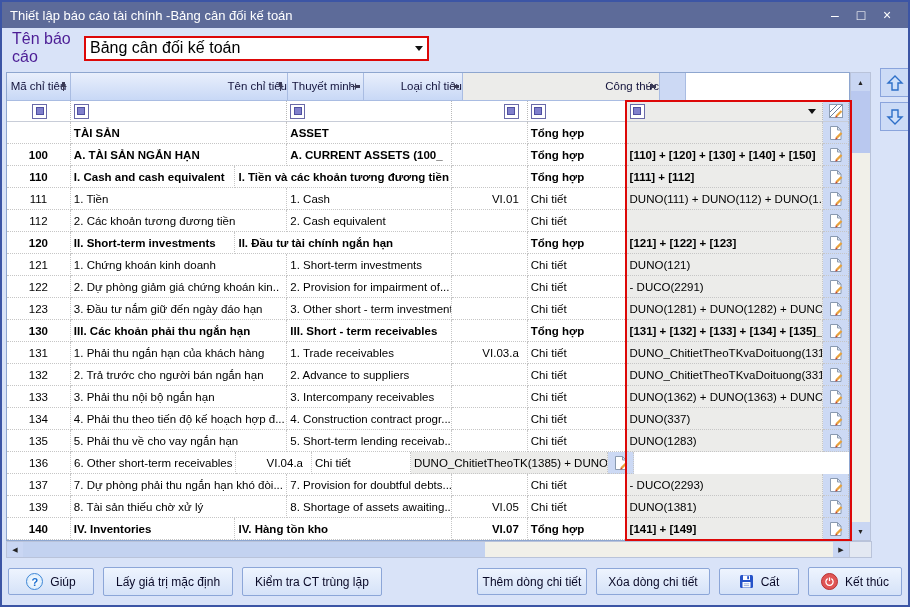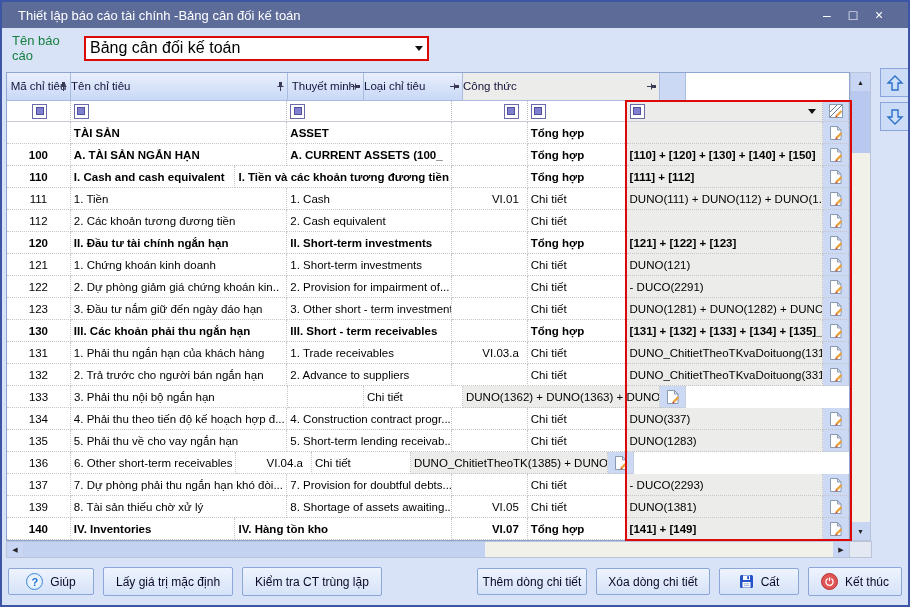--- a/index.html
+++ b/index.html
@@ -1,31 +1,31 @@
 <!DOCTYPE html>
 <html><head>
 <meta charset="utf-8">
 <style>
   html,body{margin:0;padding:0;background:#9aa7c0;font-family:"Liberation Sans","DejaVu Sans",sans-serif;}
   #window{position:relative;width:910px;height:607px;box-sizing:border-box;border:2px solid #3c55a5;background:#d9e3f8;overflow:hidden;}
   
-  #titlebar{height:26px;background:#5d6b99;display:flex;align-items:center;color:#fff;font-size:13px;padding:0 16px;}
+  #titlebar{height:26px;background:#5d6b99;display:flex;align-items:center;color:#fff;font-size:13px;padding:0 8px;}
   #titlebar .title{flex:1;white-space:nowrap;overflow:hidden;}
   .winctl{width:26px;text-align:center;font-size:14px;color:#fff;cursor:default;line-height:26px;}
   
   #toolbar{height:40px;display:flex;align-items:center;padding:0 10px;}
-  #toolbar label{font-size:13px;color:#15803d;width:72px;}
+  #toolbar label{font-size:16px;color:#4c1d95;width:72px;}
   #combo{width:333px;height:21px;background:#fff;border:2px solid #dd0808;display:flex;align-items:center;font-size:16px;padding:0 4px;box-sizing:content-box;}
   #combo .val{flex:1;white-space:nowrap;overflow:hidden;}
   .tri-down{width:0;height:0;border-left:4px solid transparent;border-right:4px solid transparent;border-top:5px solid #111;display:inline-block;}
   
   #tablewrap{position:absolute;left:4px;top:70px;width:866px;}
   #grid{width:844px;background:#fff;border:1px solid #8ea6cf;box-sizing:border-box;}
   .trow,#headrow,#filterrow{display:flex;}
-  .hcell{background:linear-gradient(#e9effc,#c8d8f6);border-right:1px solid #a9bce2;border-bottom:1px solid #a9bce2;color:#14143c;font-size:11.5px;display:flex;align-items:center;justify-content:flex-start;position:relative;height:28px;box-sizing:border-box;text-align:center;line-height:1.05;}
+  .hcell{background:linear-gradient(#e9effc,#c8d8f6);border-right:1px solid #a9bce2;border-bottom:1px solid #a9bce2;color:#14143c;font-size:11.5px;display:flex;align-items:center;justify-content:flex-end;position:relative;height:28px;box-sizing:border-box;text-align:center;line-height:1.05;}
   .pin{position:absolute;right:2px;top:8px;}
   .fcell{height:21px;border-right:1px dotted #b9b9b9;border-bottom:1px solid #c8cdd8;display:flex;align-items:center;padding-left:3px;box-sizing:border-box;background:#fff;}
   .tcell{height:22px;border-right:1px dotted #c6c6c6;border-bottom:1px dotted #c6c6c6;font-size:11.5px;color:#000;display:flex;align-items:center;white-space:nowrap;overflow:hidden;box-sizing:border-box;padding:0 3px;background:#fff;}
   .c-code{width:64px;justify-content:center;}
   .c-name{width:217px;}
   .c-en{width:165px;}
   .c-note{width:76px;justify-content:flex-end;padding-right:8px;}
   .c-type{width:99px;}
   .c-formula{width:197px;background:#ececea;}
   .c-edit{width:26px;background:#ccd9f4;justify-content:center;padding:0;}
@@ -255,22 +255,22 @@
   <svg width="16" height="16" viewBox="0 0 16 16">
     <path d="M2.5 1.5 h7 l3.5 3.5 v9.5 h-10.5 z" fill="#ffffff" stroke="#8a9ab0" stroke-width="1"></path>
     <path d="M9.5 1.5 v3.5 h3.5 z" fill="#dbe6f5" stroke="#8a9ab0" stroke-width="1"></path>
     <line x1="8.5" y1="13" x2="13.5" y2="8" stroke="#e8a33d" stroke-width="2.4"></line>
     <path d="M7.2 14.6 l0.7-2.3 1.7 1.7 z" fill="#c23b22"></path>
   </svg>
 </div>
           </div>
           <div class="trow rbold">
             <div class="tcell c-code">120</div>
+            <div class="tcell c-en">II. Short-term investments</div>
             <div class="tcell c-name">II. Đầu tư tài chính ngắn hạn</div>
-            <div class="tcell c-en">II. Short-term investments</div>
             <div class="tcell c-note"></div>
             <div class="tcell c-type">Tổng hợp</div>
             <div class="tcell c-formula">[121] + [122] + [123]</div>
             <div class="tcell c-edit">
   <svg width="16" height="16" viewBox="0 0 16 16">
     <path d="M2.5 1.5 h7 l3.5 3.5 v9.5 h-10.5 z" fill="#ffffff" stroke="#8a9ab0" stroke-width="1"></path>
     <path d="M9.5 1.5 v3.5 h3.5 z" fill="#dbe6f5" stroke="#8a9ab0" stroke-width="1"></path>
     <line x1="8.5" y1="13" x2="13.5" y2="8" stroke="#e8a33d" stroke-width="2.4"></line>
     <path d="M7.2 14.6 l0.7-2.3 1.7 1.7 z" fill="#c23b22"></path>
   </svg>
@@ -368,20 +368,21 @@
     <path d="M2.5 1.5 h7 l3.5 3.5 v9.5 h-10.5 z" fill="#ffffff" stroke="#8a9ab0" stroke-width="1"></path>
     <path d="M9.5 1.5 v3.5 h3.5 z" fill="#dbe6f5" stroke="#8a9ab0" stroke-width="1"></path>
     <line x1="8.5" y1="13" x2="13.5" y2="8" stroke="#e8a33d" stroke-width="2.4"></line>
     <path d="M7.2 14.6 l0.7-2.3 1.7 1.7 z" fill="#c23b22"></path>
   </svg>
 </div>
           </div>
           <div class="trow">
             <div class="tcell c-code">133</div>
             <div class="tcell c-name">3. Phải thu nội bộ ngắn hạn</div>
+            <div class="tcell c-en">3. Intercompany receivables</div>
             <div class="tcell c-note"></div>
             <div class="tcell c-type">Chi tiết</div>
             <div class="tcell c-formula">DUNO(1362) + DUNO(1363) + DUNO...</div>
             <div class="tcell c-edit">
   <svg width="16" height="16" viewBox="0 0 16 16">
     <path d="M2.5 1.5 h7 l3.5 3.5 v9.5 h-10.5 z" fill="#ffffff" stroke="#8a9ab0" stroke-width="1"></path>
     <path d="M9.5 1.5 v3.5 h3.5 z" fill="#dbe6f5" stroke="#8a9ab0" stroke-width="1"></path>
     <line x1="8.5" y1="13" x2="13.5" y2="8" stroke="#e8a33d" stroke-width="2.4"></line>
     <path d="M7.2 14.6 l0.7-2.3 1.7 1.7 z" fill="#c23b22"></path>
   </svg>

